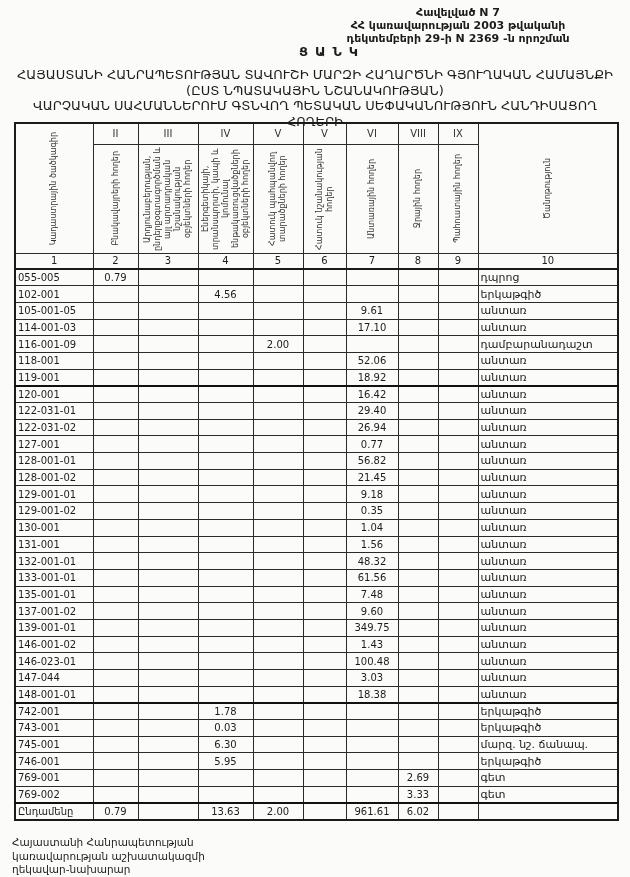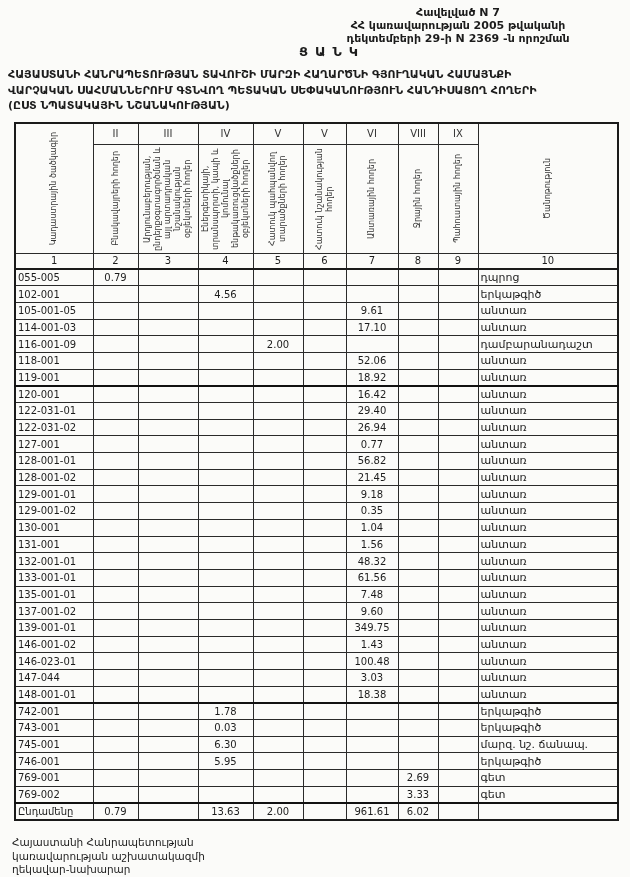--- a/index.html
+++ b/index.html
@@ -14,21 +14,21 @@
   .appendix {
     position:absolute; top:6px; left:300px; width:316px;
     text-align:center; font-weight:bold; font-size:11px; line-height:13px;
   }
   .list-title {
     position:absolute; top:44px; left:0; width:630px;
     text-align:center; font-size:13px; font-weight:bold; letter-spacing:7px;padding-left:34px;
   }
   .doc-title {
     position:absolute; top:67px; left:8px; width:614px;
-    font-weight:bold; font-size:11px; line-height:15.5px;
+    text-align:center; font-weight:normal; font-size:13px; line-height:15.5px;
   }
   table.landtable {
     position:absolute; top:122px; left:14px;
     border-collapse:collapse; table-layout:fixed;
     width:603px;
     font-size:10px;
   }
   table.landtable th, table.landtable td {
     border:1px solid #2a2a2a;
     padding:0 2px;
@@ -66,30 +66,30 @@
   .signer {
     position:absolute; top:860px; left:475px;
     font-weight:bold; font-size:11px;margin-top:16px;
   }
 </style>
 </head>
 <body>
 
 <div class="appendix">
   <div>Հավելված N 7</div>
-  <div>ՀՀ կառավարության 2005 թվականի</div>
+  <div>ՀՀ կառավարության 2003 թվականի</div>
   <div>դեկտեմբերի 29-ի N 2369 -ն որոշման</div>
 </div>
 
 <div class="list-title">ՑԱՆԿ</div>
 
 <div class="doc-title">
   <div>ՀԱՅԱՍՏԱՆԻ ՀԱՆՐԱՊԵՏՈՒԹՅԱՆ ՏԱՎՈՒՇԻ ՄԱՐԶԻ ՀԱՂԱՐԾՆԻ  ԳՅՈՒՂԱԿԱՆ ՀԱՄԱՅՆՔԻ</div>
+  <div>(ԸՍՏ ՆՊԱՏԱԿԱՅԻՆ ՆՇԱՆԱԿՈՒԹՅԱՆ)</div>
   <div>ՎԱՐՉԱԿԱՆ ՍԱՀՄԱՆՆԵՐՈՒՄ  ԳՏՆՎՈՂ  ՊԵՏԱԿԱՆ ՍԵՓԱԿԱՆՈՒԹՅՈՒՆ  ՀԱՆԴԻՍԱՑՈՂ ՀՈՂԵՐԻ</div>
-  <div>(ԸՍՏ ՆՊԱՏԱԿԱՅԻՆ ՆՇԱՆԱԿՈՒԹՅԱՆ)</div>
 </div>
 
 <table class="landtable">
   <colgroup>
     <col style="width:78px">
       <col style="width:45px">
       <col style="width:60px">
       <col style="width:55px">
     <col style="width:50px">
       <col style="width:43px">

